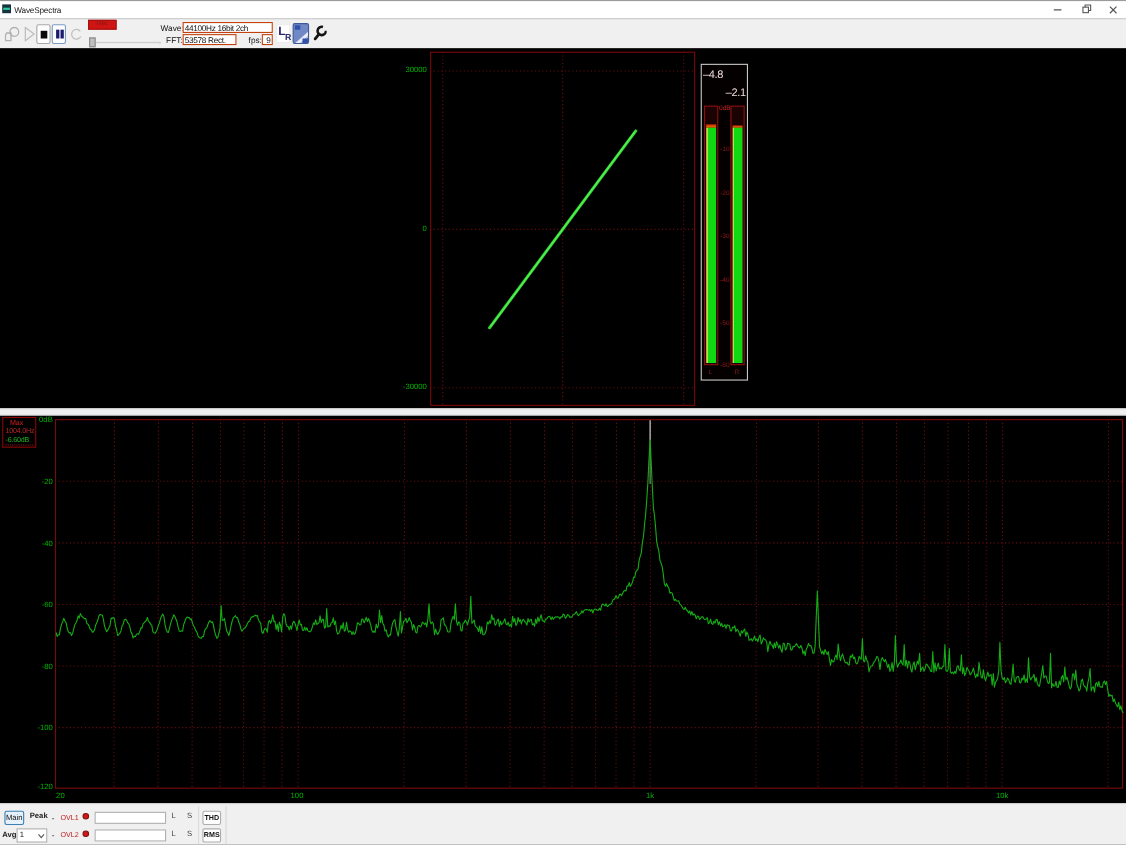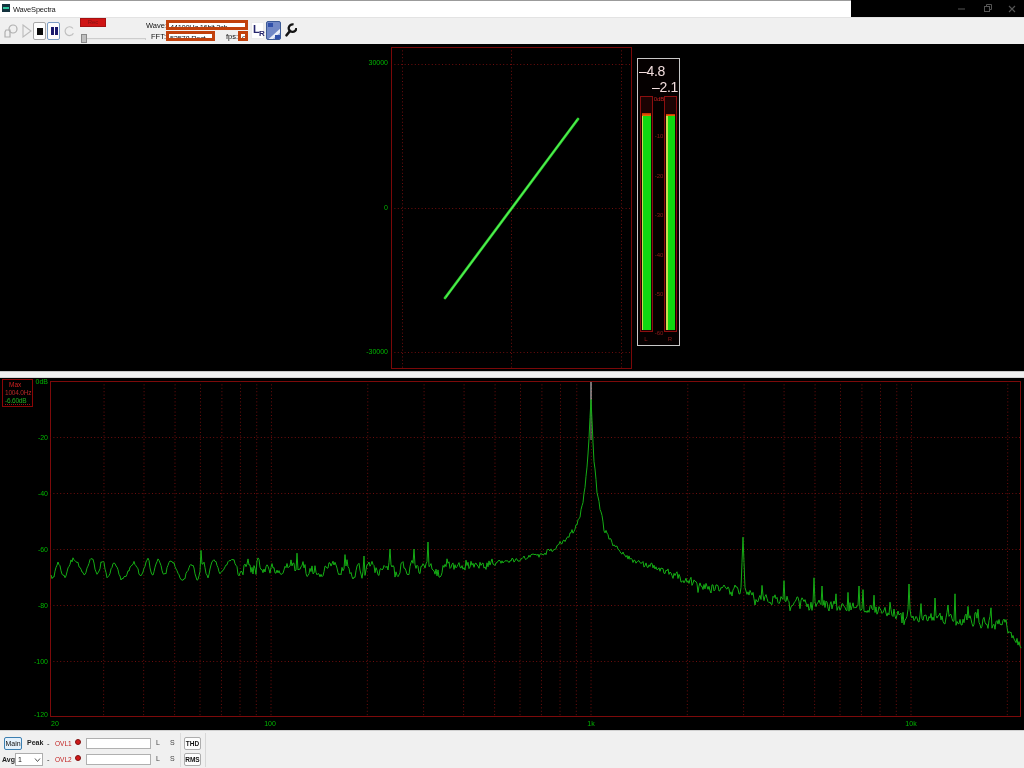--- a/index.html
+++ b/index.html
@@ -1,37 +1,37 @@
 <!DOCTYPE html>
 <html><head><meta charset="utf-8"><title>WaveSpectra</title>
 <style>
 * { margin:0; padding:0; box-sizing:border-box; }
 html,body { width:1024px; height:768px; overflow:hidden; background:#000;
   font-family:"Liberation Sans", sans-serif; }
-#titlebar { position:absolute; left:0; top:0; width:851px; height:17px; background:#ffffff;
+#titlebar { position:absolute; left:0; top:0; width:1024px; height:17px; background:#ffffff;
   border-top:1px solid #9b9b9b; }
 #titleicon { position:absolute; left:2px; top:3px; width:8px; height:8px; background:#14333e; }
 #titleicon i { position:absolute; left:1px; top:3px; width:6px; height:2px; background:#2fc8a0; }
 #titletext { position:absolute; left:13px; top:4px; font-size:7.5px; letter-spacing:-0.2px; color:#1a1a1a; }
 #toolbar { position:absolute; left:0; top:17px; width:1024px; height:27px; background:#f0f0f0;
   border-top:1px solid #e3e3e3; }
 .tbtn { position:absolute; top:4px; width:13px; height:18px; border-radius:2px; }
 .raised { background:#fdfdfd; border:1px solid #a8a8a8; }
 #redbox { position:absolute; left:80px; top:0px; width:26px; height:9px; background:#cf1414;
   border:1px solid #a51111; color:#801414; font-size:6px; line-height:7px; text-align:center; overflow:hidden;}
 #slider { position:absolute; left:81px; top:20px; width:65px; height:2px; background:#e9e9e9;
   border:1px solid #cdcdcd; border-bottom:none; }
 #sliderthumb { position:absolute; left:81px; top:16px; width:6px; height:9px; background:#bfbfbf; border:1px solid #8a8a8a;}
 .tlabel { position:absolute; font-size:7.5px; color:#111; }
-.tbox { position:absolute; background:#fff; border:3px solid #c2410c; font-size:7.5px; color:#111;
+.tbox { position:absolute; background:#fff; border:1px solid #c2410c; font-size:7.5px; color:#111;
   line-height:9px; padding-left:1px; overflow:hidden; white-space:nowrap; letter-spacing:-0.3px; }
 #toppanel { position:absolute; left:0; top:44px; width:1024px; height:327px; background:#000; }
 #meter { position:absolute; left:637px; top:14px; width:43px; height:288px; background:#050000;
   border:1px solid #c8c8c8; }
-.mnum { position:absolute; color:#f2dcdc; font-size:14px; letter-spacing:-0.3px; }
+.mnum { position:absolute; color:#f2dcdc; font-size:10px; letter-spacing:-0.3px; }
 .mbar { position:absolute; top:37px; width:13.5px; height:236px; border:1px solid #8c0f0f; background:#1c0303; }
 .mfill { position:absolute; left:1px; right:1px; bottom:1px; background:
   linear-gradient(90deg,#c8dd4d 0 1.5px,#11d911 1.5px 10px,#c8dd4d 10px 11.5px); }
 .mpeak { position:absolute; left:1px; right:1px; height:2.5px;
   background:linear-gradient(180deg,#c52800,#e87800); }
 .mtick { position:absolute; width:12px; text-align:center; color:#8f1a1a; font-size:6px; }
 #divider { position:absolute; left:0; top:371px; width:1024px; height:7px; background:#f0f0f0;
   border-top:1px solid #c8c8c8; border-bottom:1px solid #d4d4d4; }
 #specpanel { position:absolute; left:0; top:378px; width:1024px; height:352px; background:#000; }
 #maxbox { position:absolute; left:2px; top:1px; width:31px; height:28px; border:1px solid #8c0606; }

